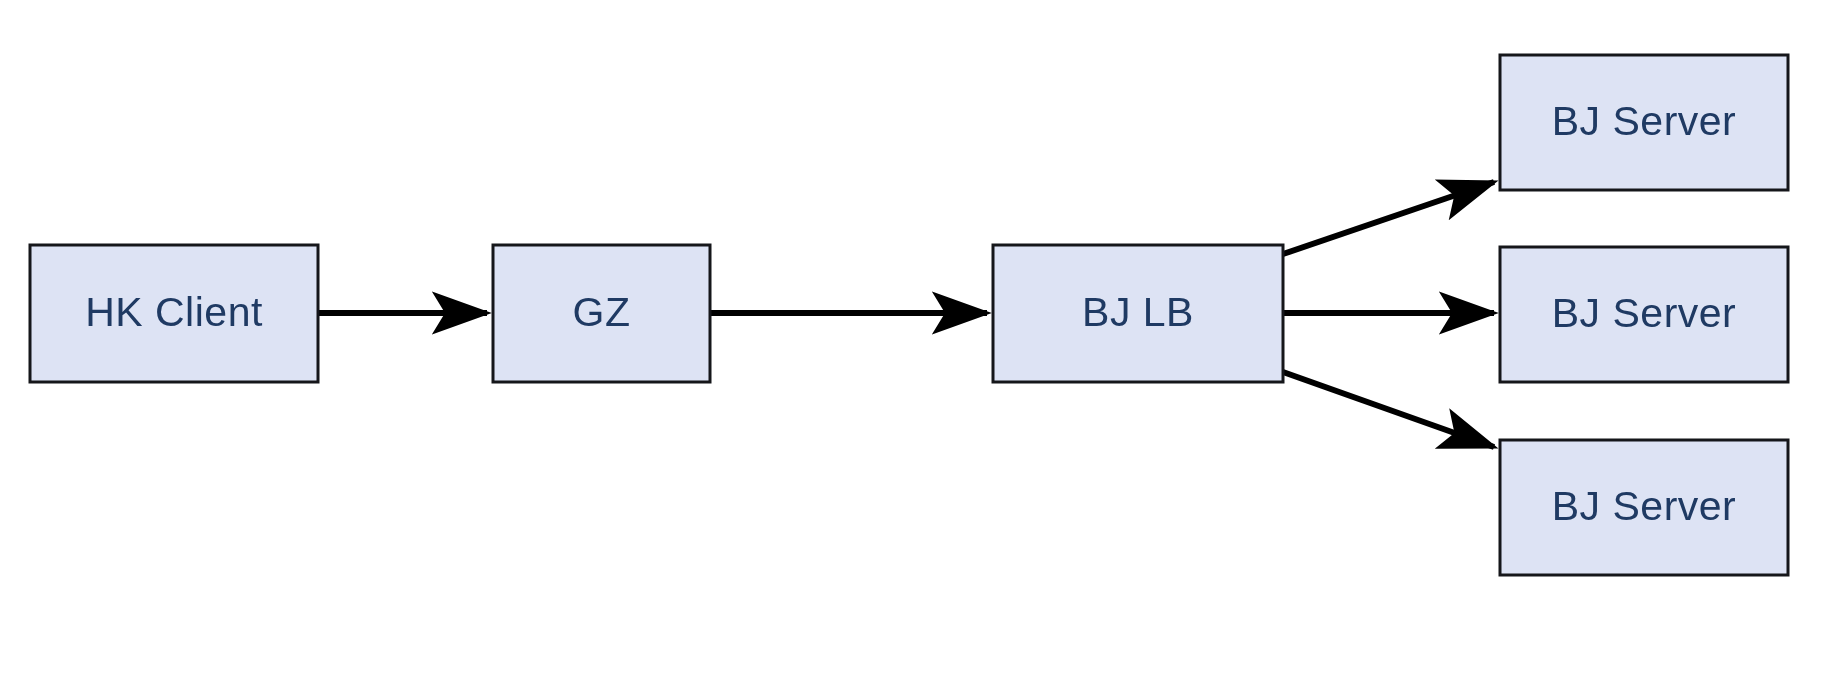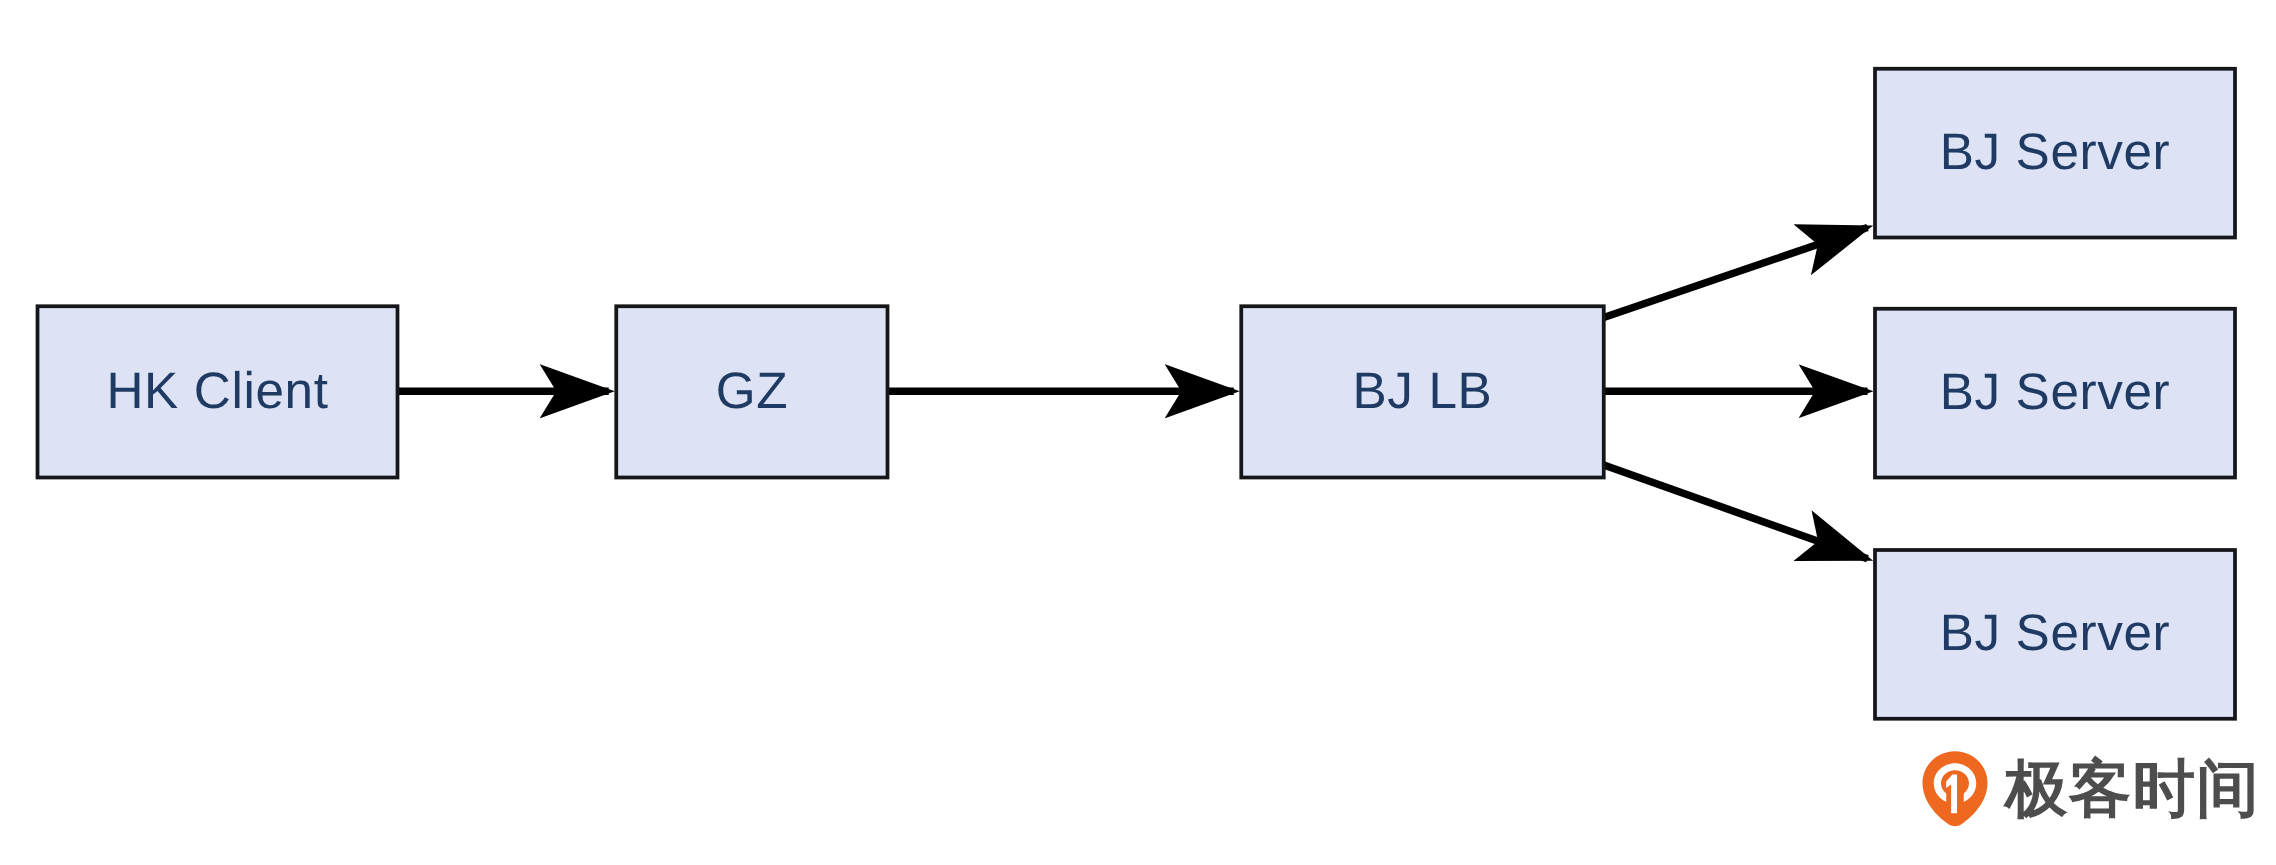--- a/index.html
+++ b/index.html
@@ -120,30 +120,14 @@
       </g>
 
       <g>
         <rect class="node-rect" x="1500" y="440" width="288" height="135" style="fill: rgb(221, 227, 244); stroke: rgb(21, 22, 26);"></rect>
         <text class="node-label" x="1644" y="509.5" style="fill: rgb(31, 58, 99);">BJ Server</text>
       </g>
 
     </g>
   </svg>
 
-  <div class="brand-logo">
-    <span class="brand-mark">
-      <svg viewBox="0 0 56 62" width="56" height="62" aria-hidden="true">
-        <path d="M28 1 C13.6 1 2 12.3 2 26.4 C2 39 10.6 50.4 21.2 58.2
-                 C24 60.3 25.6 61 28 61 C30.4 61 32 60.3 34.8 58.2
-                 C45.4 50.4 54 39 54 26.4 C54 12.3 42.4 1 28 1 Z" fill="#ef6820"></path>
-        <path d="M28 10.5 C18.6 10.5 11 17.7 11 26.6 C11 33.2 15.1 38.9 21 41.4
-                 L21 34.7 C18.4 32.9 16.8 30 16.8 26.6 C16.8 20.8 21.8 16.1 28 16.1
-                 C34.2 16.1 39.2 20.8 39.2 26.6 C39.2 30 37.6 32.9 35 34.7
-                 L35 41.4 C40.9 38.9 45 33.2 45 26.6 C45 17.7 37.4 10.5 28 10.5 Z" fill="#ffffff"></path>
-        <path d="M29.6 19.5 L29.6 50.5 L24.9 50.5 L24.9 27.6 L20.9 30.4 L20.9 25.1
-                 L25.9 19.5 Z" fill="#ffffff"></path>
-      </svg>
-    </span>
-    <span class="brand-text">极客时间</span>
-  </div>
 
 </div>
 
 </body></html>

